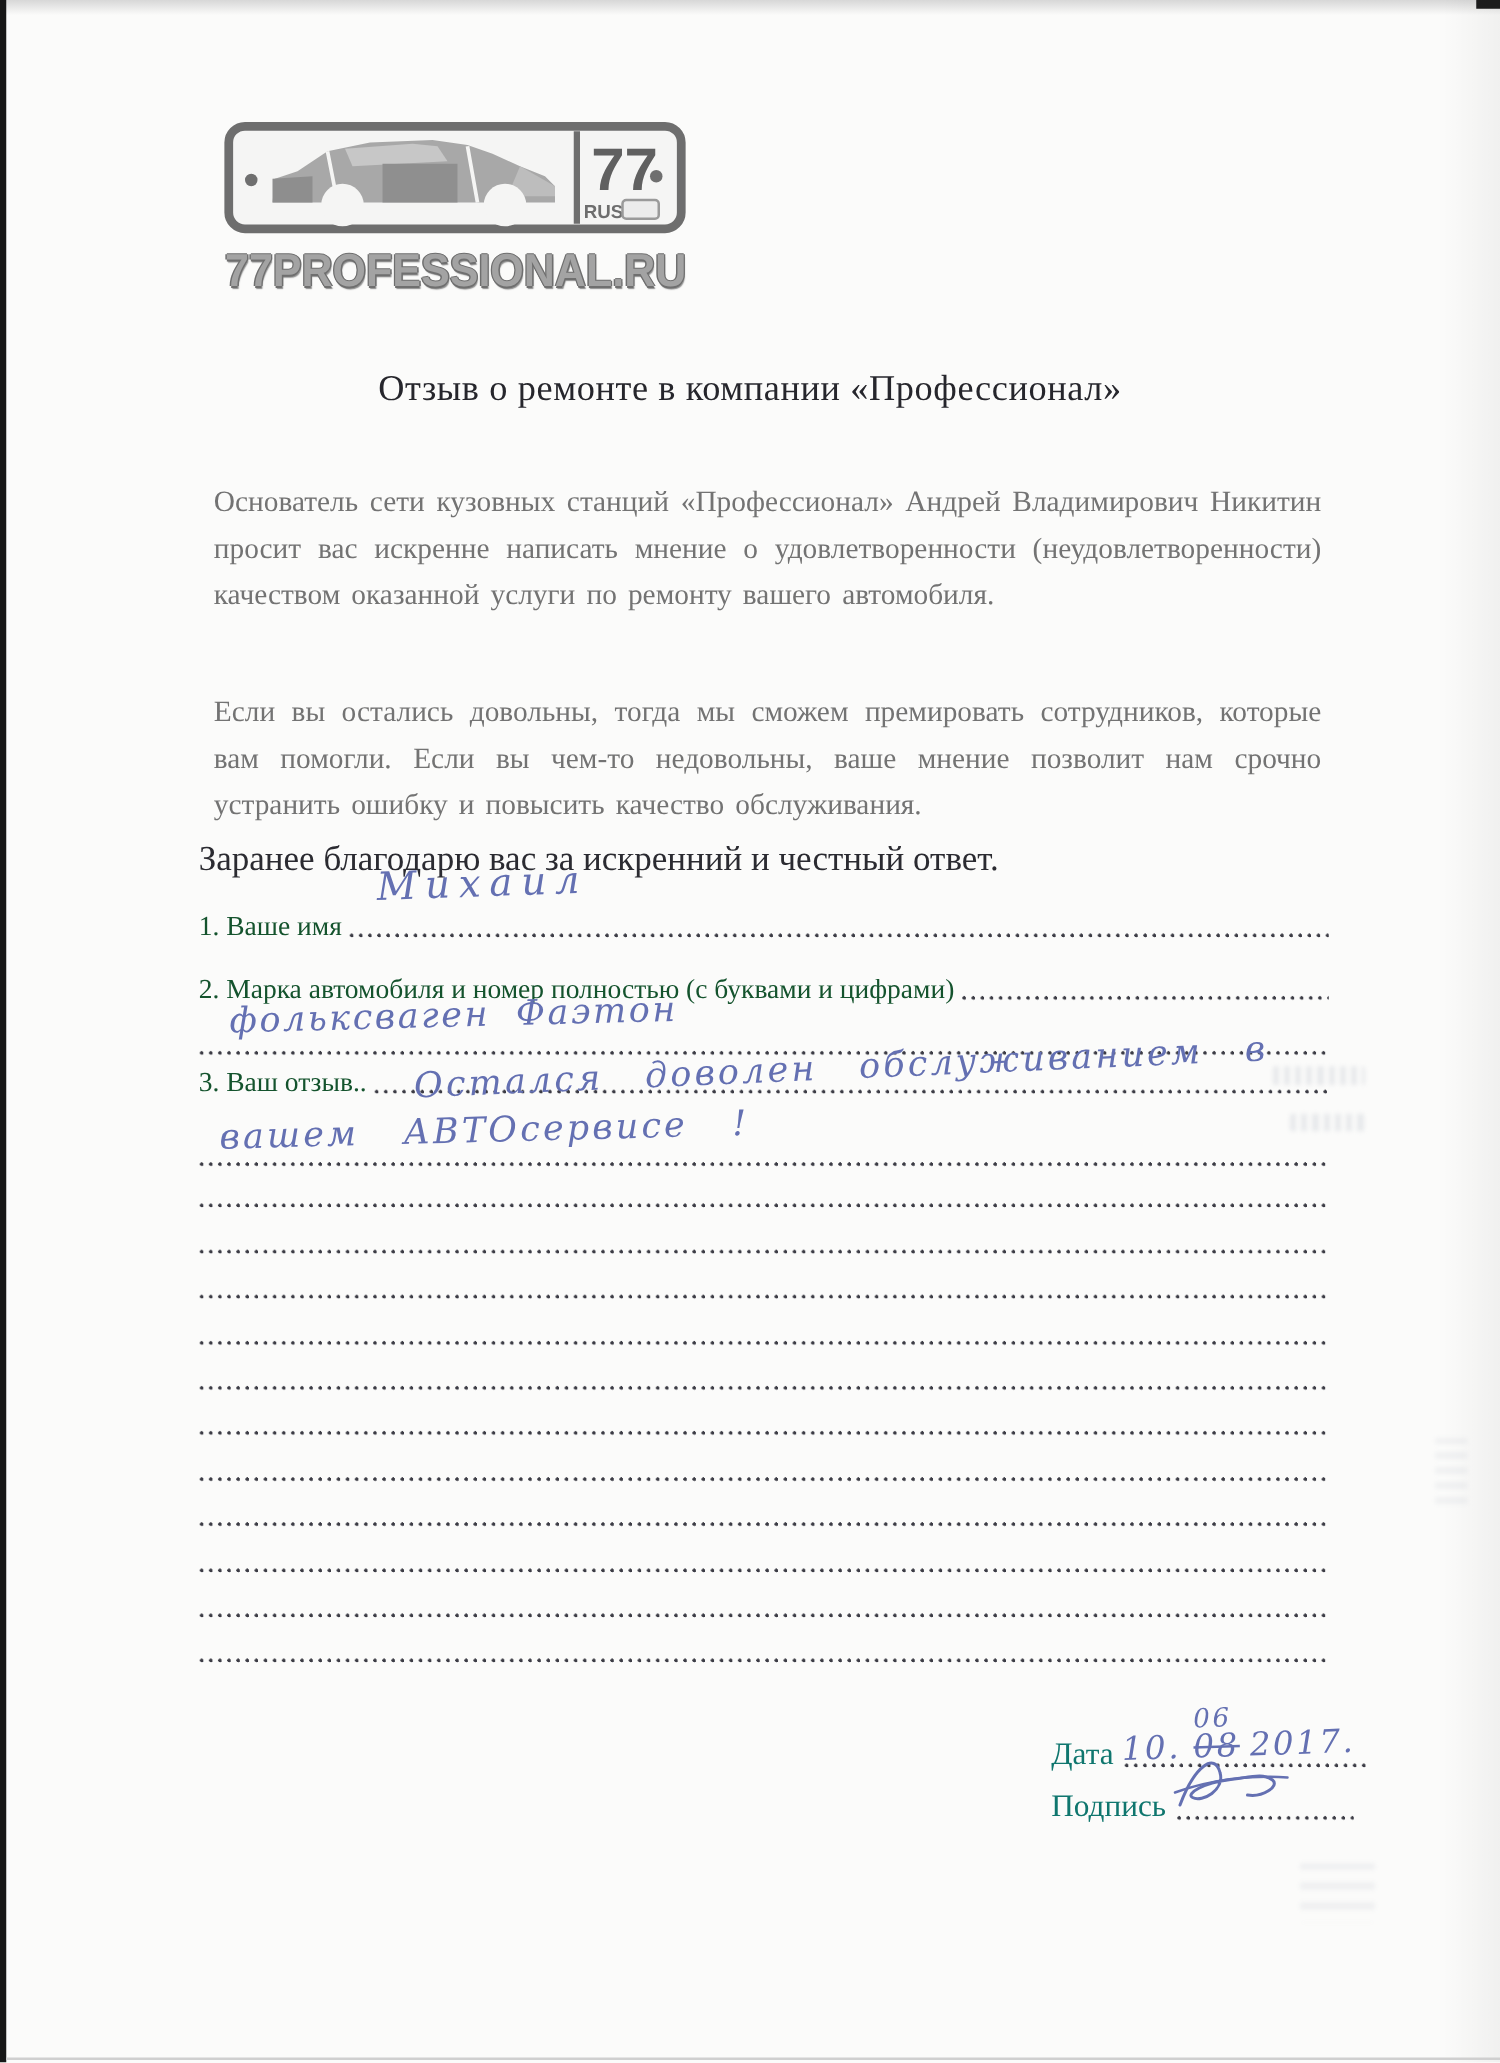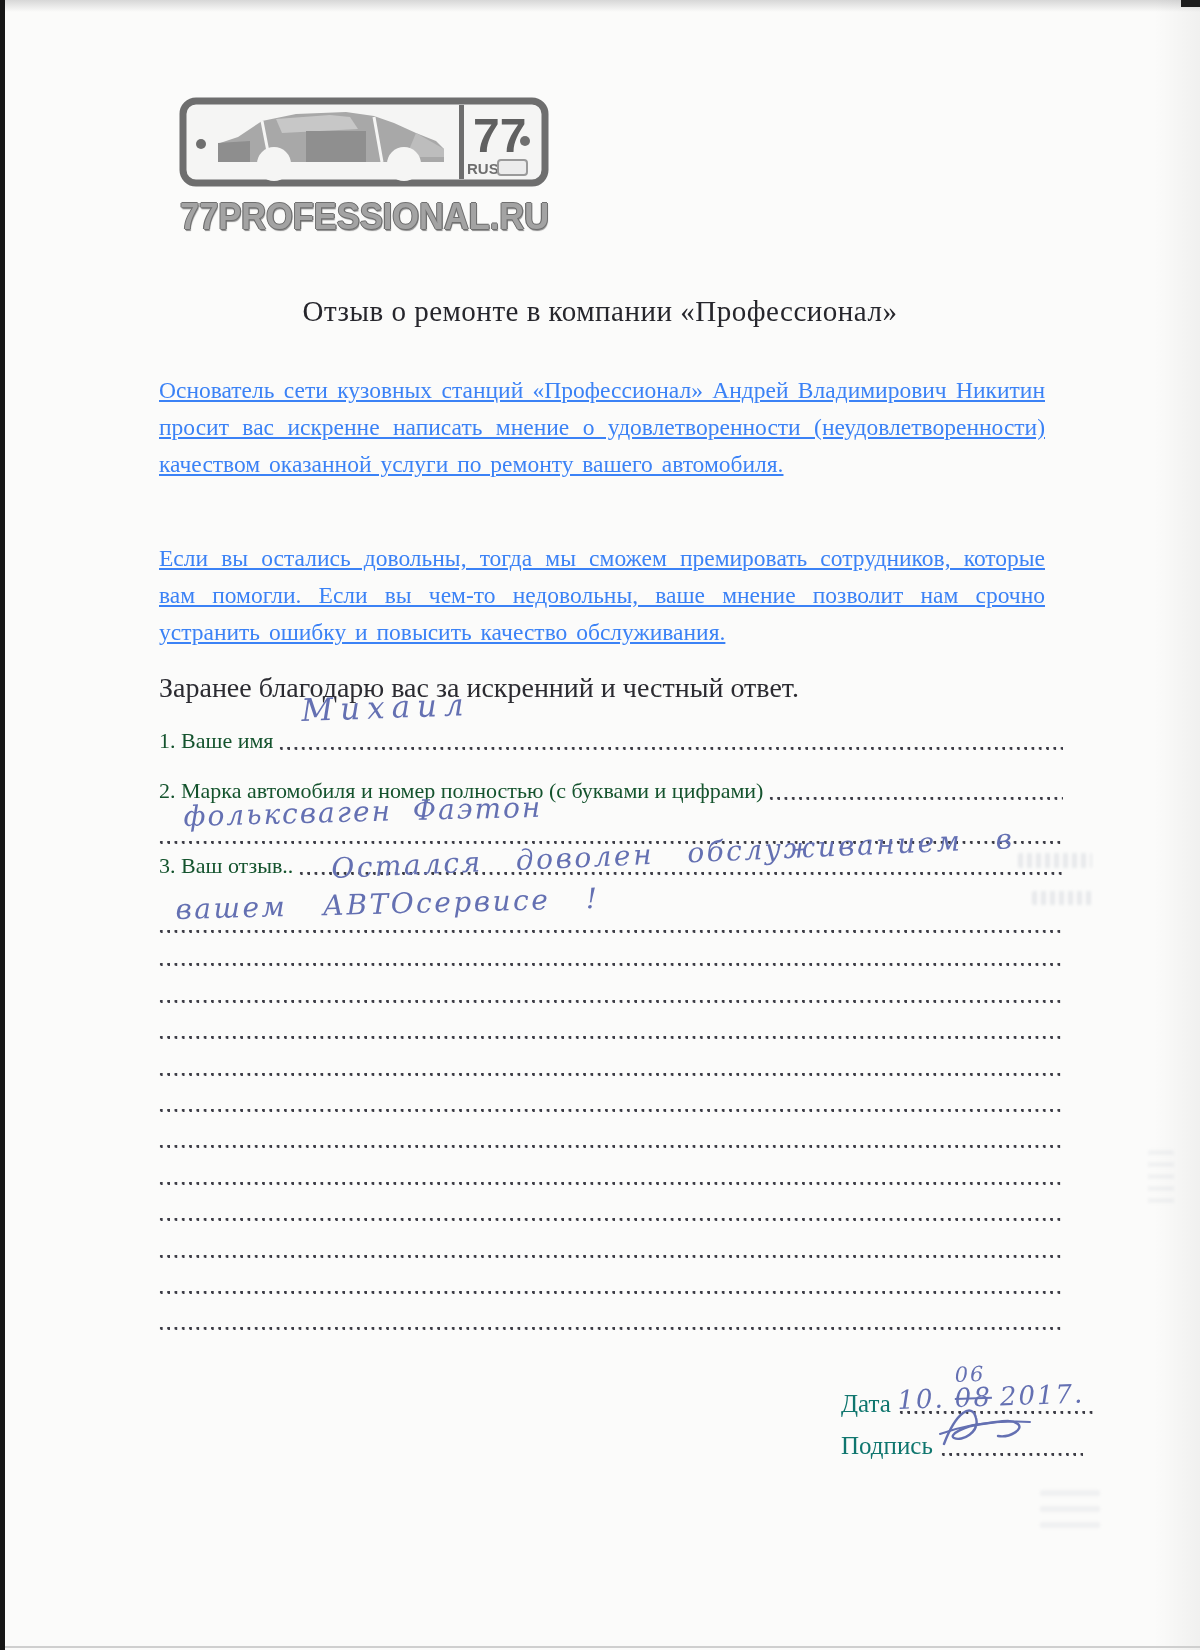--- a/index.html
+++ b/index.html
@@ -37,23 +37,23 @@
     text-shadow:1.2px 0 #6f6f6f,-1.2px 0 #6f6f6f,0 1.2px #6f6f6f,0 -1.2px #6f6f6f,1px 2px 1px #8b8b8b;
     white-space:nowrap;
   }
 
   
   .title{
     position:absolute;left:130px;top:295px;width:940px;margin:0;
     font-size:29px;font-weight:400;text-align:center;letter-spacing:.5px;
     color:#26262c;
   }
-  .para{position:absolute;left:159px;width:886px;margin:0;
+  .para{position:absolute;left:159px;width:886px;margin:12px;
     font-size:23.5px;line-height:37px;text-align:justify;text-align-last:left;
-    word-spacing:3px;color:#3b82f6;text-decoration:underline;}
+    word-spacing:3px;color:#737373;}
   .p1{top:372px;}
   .p2{top:540px;}
   .p3{position:absolute;left:159px;top:672px;margin:0;font-size:28px;color:#2b2b31;}
 
   
   .dots{
     height:5px;
     background-image:radial-gradient(circle at 2.4px 2.4px,#3c3c45 1.35px,rgba(0,0,0,0) 1.6px);
     background-size:7.3px 5px;background-repeat:repeat-x;background-position:left bottom;
   }

